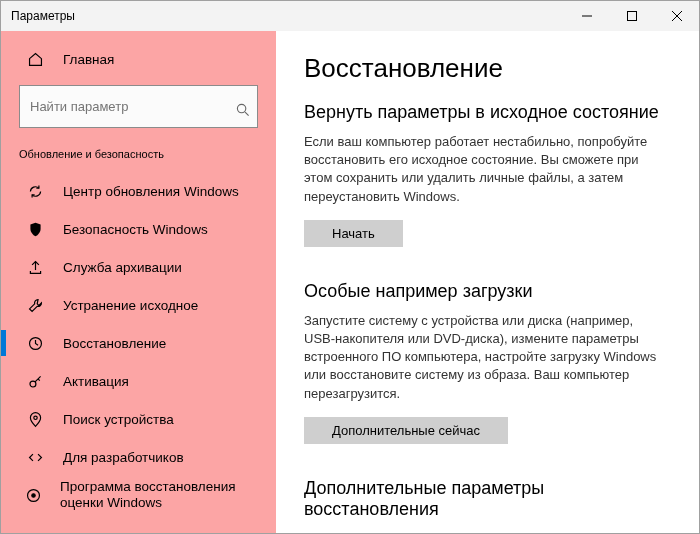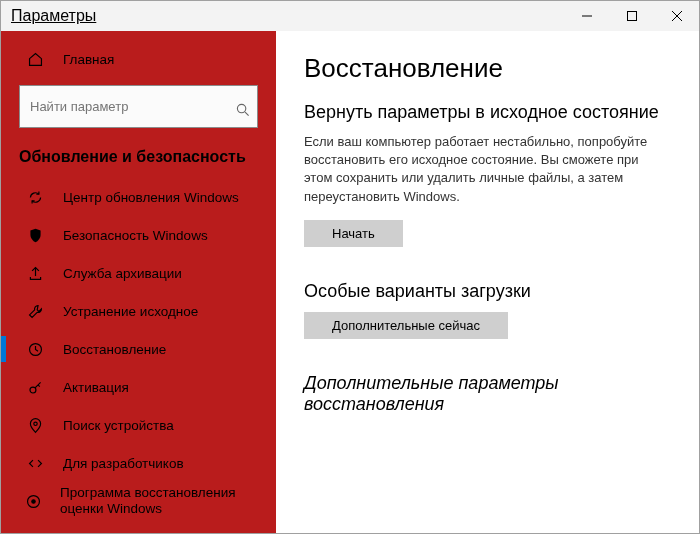--- a/index.html
+++ b/index.html
@@ -19,36 +19,35 @@
     background: #fff;
   }
   .titlebar {
     display: flex; align-items: center;
     height: 30px;
     background: #f3f3f3;
     padding-left: 10px;
   }
   .titlebar .title {
     flex: 1;
-    font-size: 16px;
+    font-size: 12px;
     color: #000;
-    text-decoration: underline;
   }
   .win-controls { display: flex; }
   .win-btn {
     width: 45px; height: 30px;
     display: flex; align-items: center; justify-content: center;
   }
   .win-btn svg { stroke: #000; }
   .body {
     display: flex; flex: 1; min-height: 0;
   }
   .sidebar {
     width: 275px;
-    background: #b91c1c;
+    background: #fca5a5;
     padding: 10px 0 0 0;
     overflow-y: hidden;
     position: relative;
   }
   .home-row, .nav-item {
     display: flex; align-items: center;
     height: 38px;
     padding: 0 18px 0 24px;
     font-size: 13.5px;
     cursor: default;
@@ -76,22 +75,22 @@
   .search-icon {
     position: relative;
     float: right;
     margin-top: -25px;
     margin-right: 8px;
     color: #666;
     pointer-events: none;
   }
   .section-header {
     padding: 6px 18px 12px 18px;
-    font-size: 16px;
-    font-weight: 700;
+    font-size: 11px;
+    font-weight: 400;
   }
   .nav-item.active::before {
     content: "";
     position: absolute;
     left: 0;
     width: 5px; height: 26px;
     background: #0078d7;
   }
   .nav-item { position: relative; }
   .content {
@@ -275,23 +274,24 @@
     <div class="content">
       <h1>Восстановление</h1>
 
       <div class="section">
         <h2>Вернуть параметры в исходное состояние</h2>
         <p>Если ваш компьютер работает нестабильно, попробуйте восстановить его исходное состояние. Вы сможете при этом сохранить или удалить личные файлы, а затем переустановить Windows.</p>
         <button class="btn">Начать</button>
       </div>
 
       <div class="section">
-        <h2>Особые варианты загрузки</h2>
+        <h2>Особые например загрузки</h2>
+        <p>Запустите систему с устройства или диска (например, USB-накопителя или DVD-диска), измените параметры встроенного ПО компьютера, настройте загрузку Windows или восстановите систему из образа. Ваш компьютер перезагрузится.</p>
         <button class="btn">Дополнительные сейчас</button>
       </div>
 
-      <div class="section" style="margin-bottom:4px;font-style:italic;">
+      <div class="section" style="margin-bottom:4px;">
         <h2>Дополнительные параметры восстановления</h2>
       </div>
     </div>
 
   </div>
 </div>
 
 </body></html>

